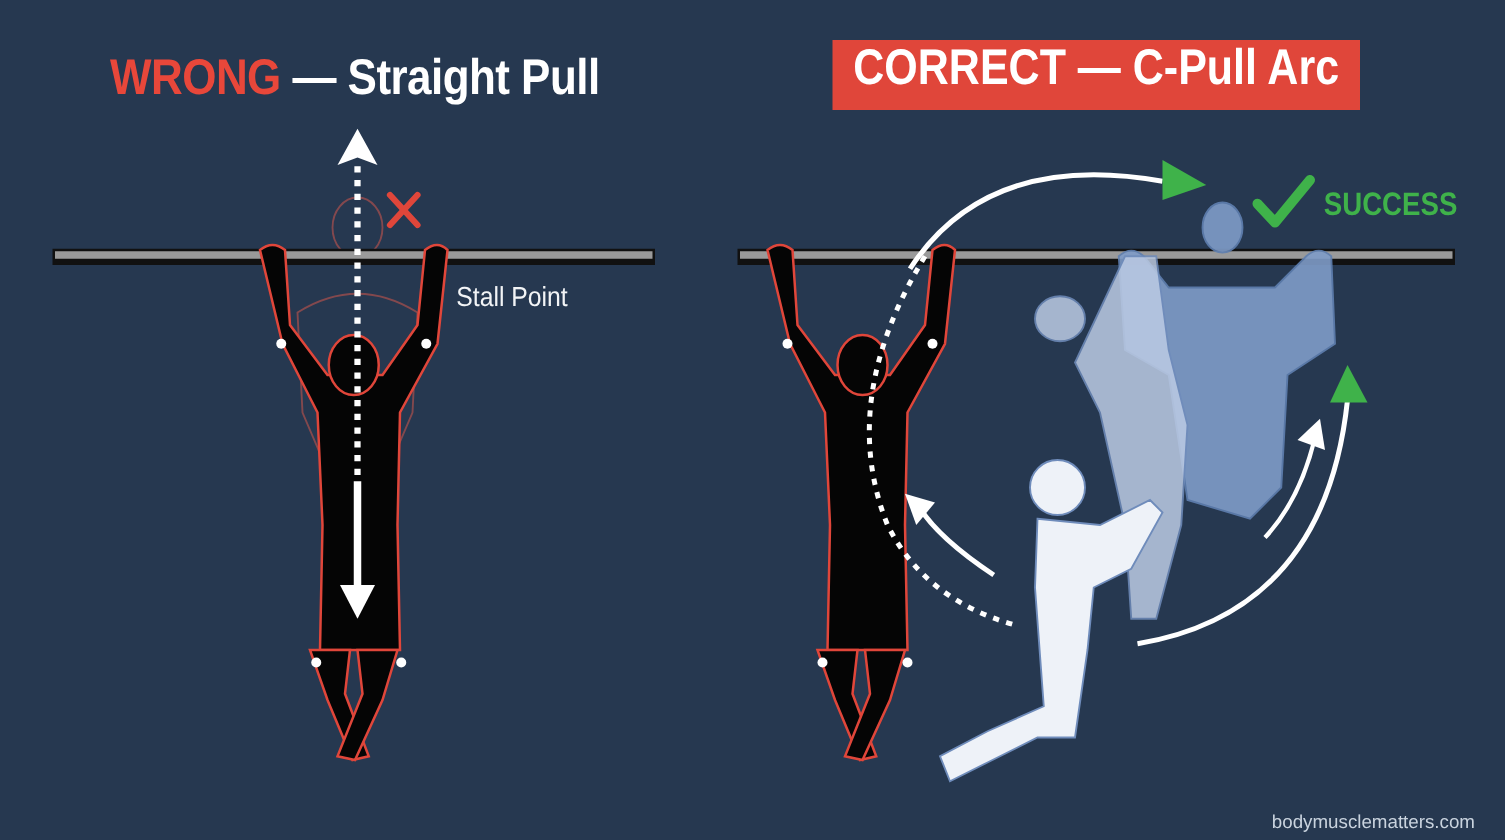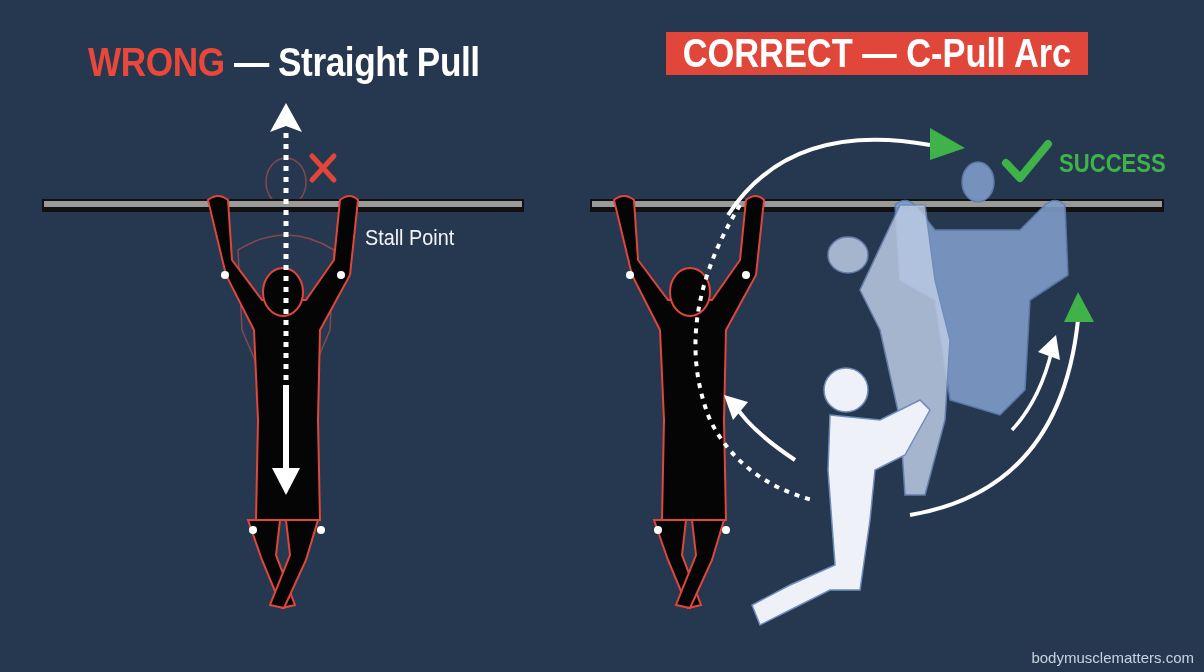--- a/index.html
+++ b/index.html
@@ -9,32 +9,32 @@
     font-family:"Liberation Sans", sans-serif;
   }
   .canvas { position:absolute; left:0; top:0; width:1204px; height:672px; }
   .title-left {
     position:absolute; left:88px; top:40px; font-weight:bold; font-size:40px;
     font-family:"Liberation Sans", sans-serif; letter-spacing:-0.5px;
     color:#ffffff; white-space:nowrap; transform:scaleX(0.88); transform-origin:left top;
   }
   .title-left .wrong { color:#e8473a; }
   .title-right {
-    position:absolute; left:666px; top:32px; height:43px; width:422px;
-    background:#e0463a; display:flex; align-items:center; justify-content:center;
+    position:absolute; left:666px; top:32px; height:56px; width:422px;
+    background:#e0463a; display:flex; align-items:flex-start; justify-content:center;
   }
   .title-right span {
     color:#fff; font-weight:bold; font-size:40px; white-space:nowrap;
     font-family:"Liberation Sans", sans-serif; transform:scaleX(0.86);
   }
   .stall { position:absolute; left:365px; top:225px; color:#f2f4f6; font-size:22px;
     font-family:"Liberation Sans", sans-serif; transform:scaleX(0.9); transform-origin:left top; }
   .success { position:absolute; left:1059px; top:148px; color:#3fb24a; font-weight:bold;
     font-size:26px; font-family:"Liberation Sans", sans-serif; transform:scaleX(0.85); transform-origin:left top; }
-  .watermark { position:absolute; right:10px; bottom:6px; color:#c9d3de; font-size:15px;
+  .watermark { position:absolute; right:24px; bottom:6px; color:#c9d3de; font-size:15px;
     font-family:"Liberation Sans", sans-serif; }
 </style>
 </head>
 <body>
 
 <svg class="canvas" width="1204" height="672" viewBox="0 0 1204 672">
   <defs>
     <marker id="ah" markerWidth="10" markerHeight="10" refX="5" refY="5" orient="auto">
       <path d="M0,0 L10,5 L0,10 z" fill="#fff"></path>
     </marker>

